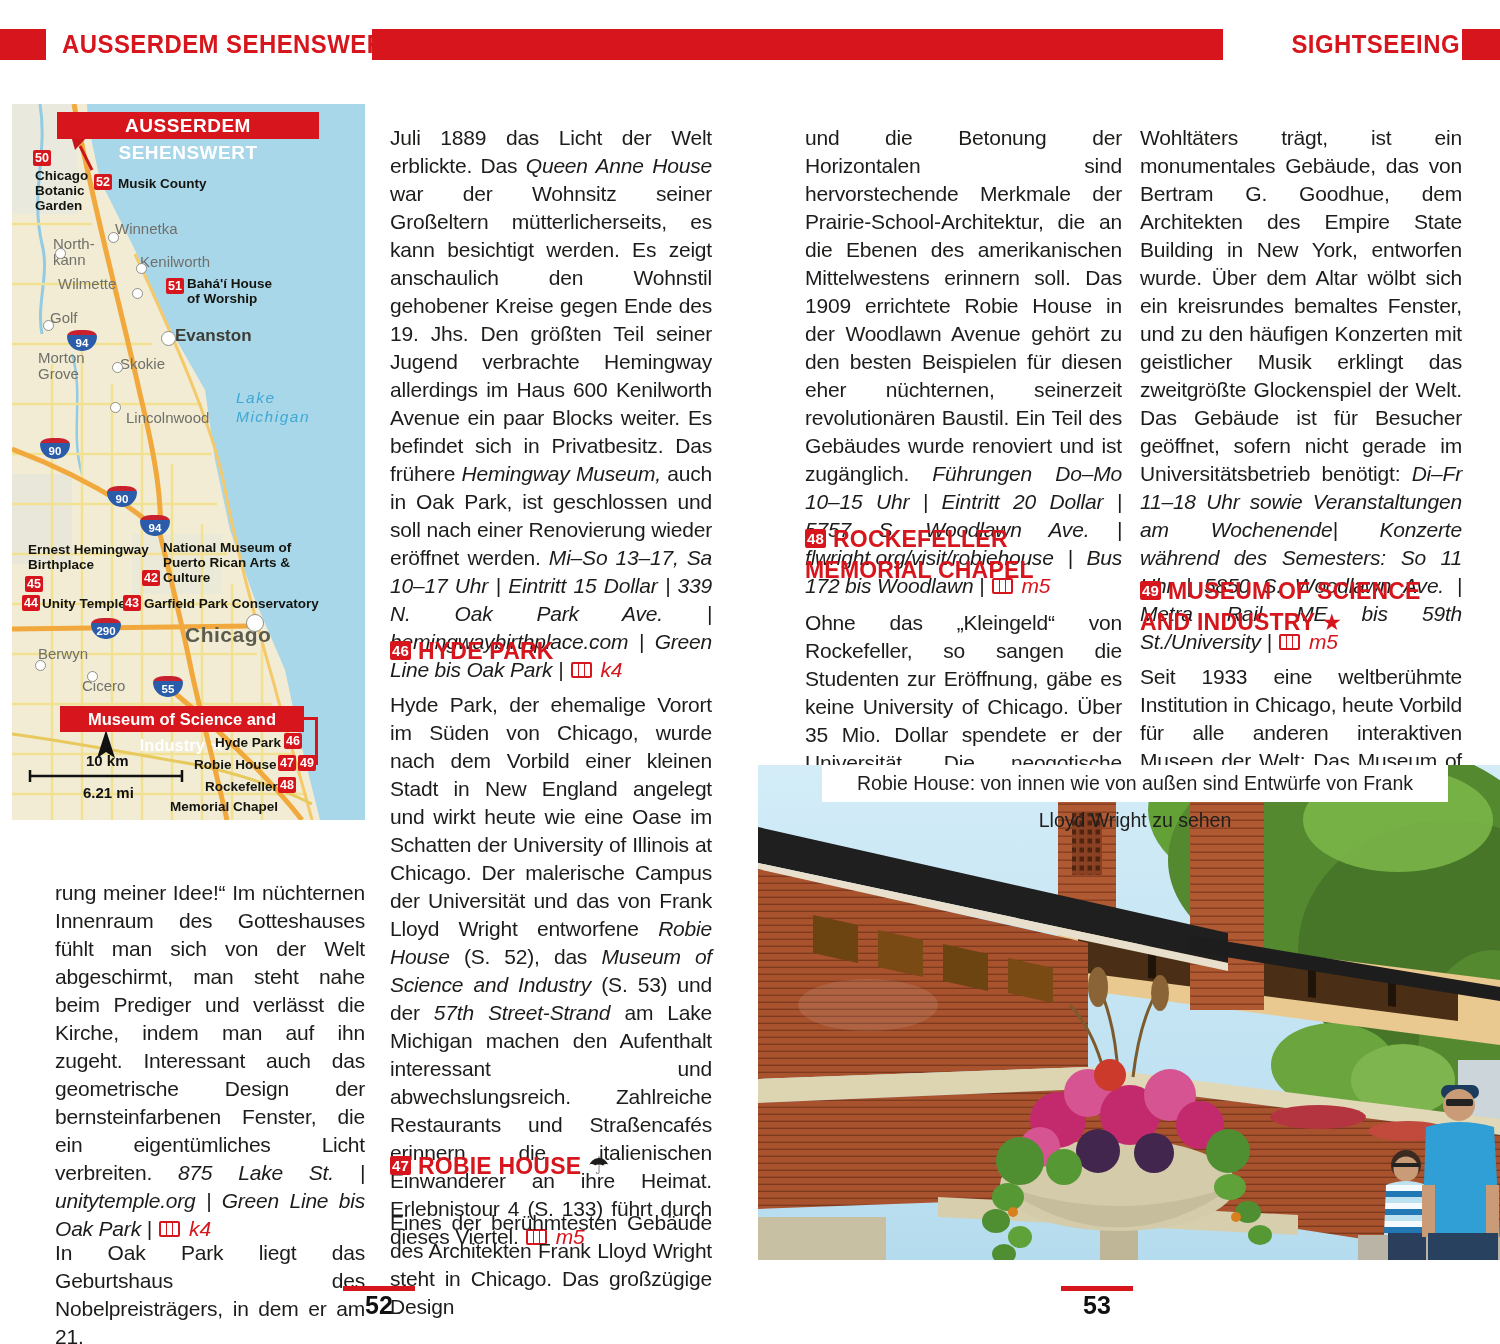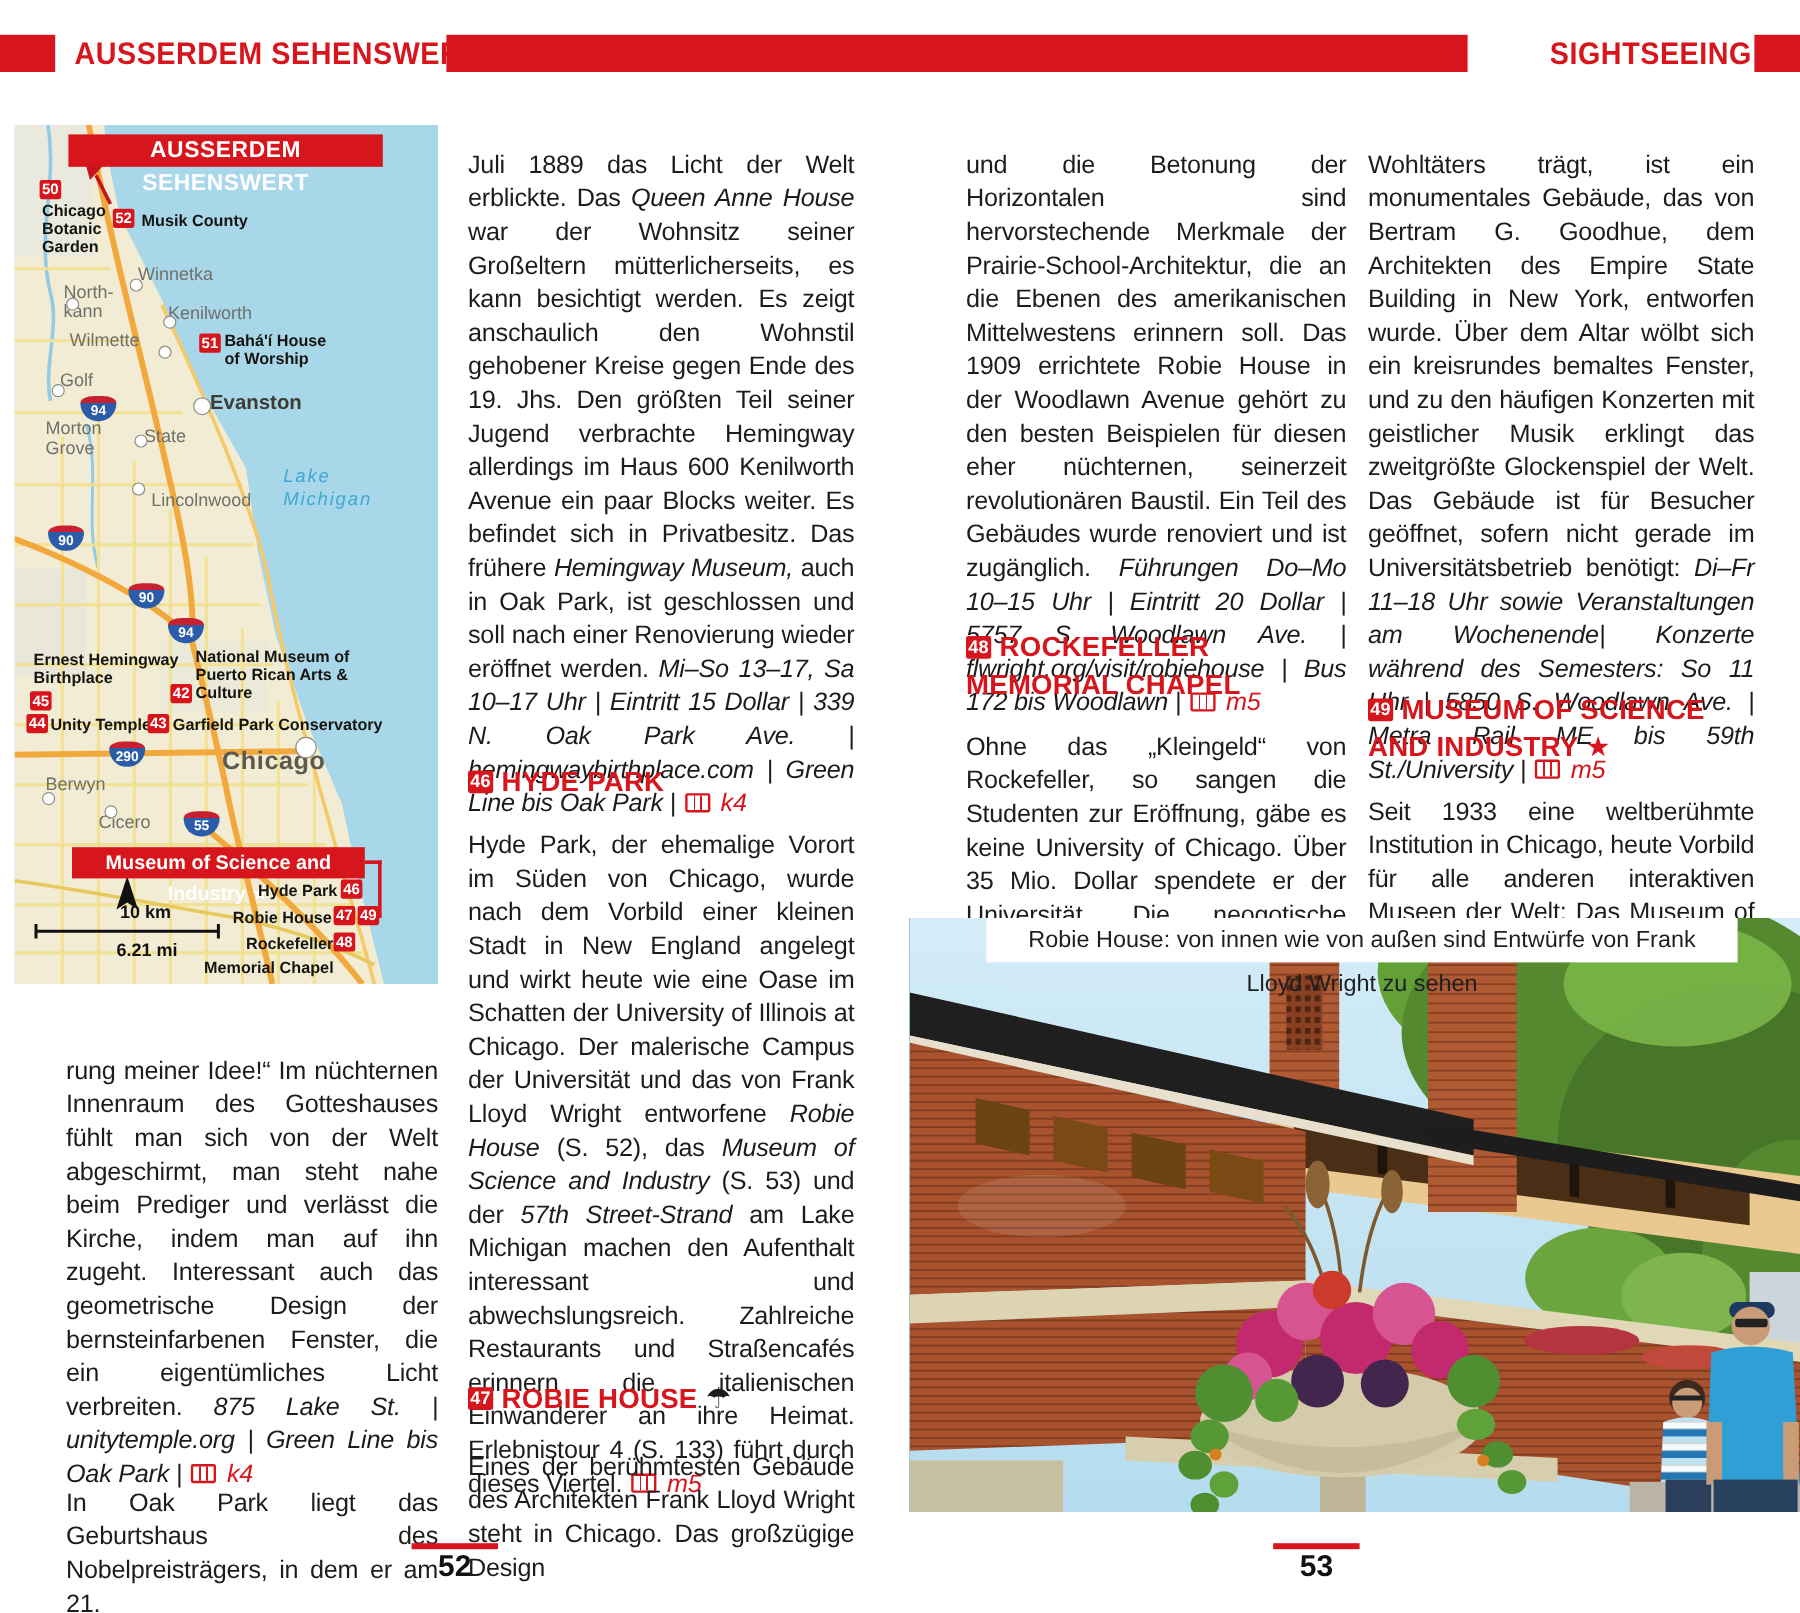--- a/index.html
+++ b/index.html
@@ -19,21 +19,21 @@
   
   .map{position:absolute;left:12px;top:104px;width:353px;height:716px;overflow:hidden;}
   .map svg{position:absolute;left:0;top:0;}
   .map-overlay{position:absolute;left:0;top:0;width:100%;height:100%;}
   .map-lbl{position:absolute;white-space:pre-line;}
   .lbl-bold{font-size:13.5px;font-weight:bold;color:#15150f;line-height:15px;}
   .lbl-town{font-size:15px;color:#70706a;line-height:16px;}
   .lbl-city{font-size:17px;font-weight:bold;color:#3c3c34;}
   .lbl-city-big{font-size:21px;font-weight:bold;color:#5a5a4e;letter-spacing:.5px;}
   .lbl-water{font-size:15.5px;font-style:italic;color:#3fa8d2;line-height:19px;letter-spacing:1.5px;}
-  .lbl-scale{font-size:15px;font-weight:bold;color:#111;margin-left:14px;}
+  .lbl-scale{font-size:15px;font-weight:bold;color:#111;}
   .mk{position:absolute;background:#d6151c;color:#fff;font-weight:bold;font-size:12.5px;
       height:16px;min-width:13px;line-height:16px;text-align:center;padding:0 2px;border-radius:2px;}
   .shield{position:absolute;width:30px;height:21px;color:#fff;font-weight:bold;font-size:11.5px;
           text-align:center;background:linear-gradient(#c8202f 0 26%,#2a5caa 26%);
           border-radius:40% 40% 50% 50%/30% 30% 75% 75%;line-height:26px;}
   .map-dot{position:absolute;background:#fff;border:1.5px solid #8f8f88;border-radius:50%;}
   .map-banner{position:absolute;left:45px;top:8px;width:262px;height:27px;background:#d6151c;
               color:#fff;font-weight:bold;font-size:19px;line-height:27px;text-align:center;letter-spacing:.5px;}
   .msi-banner{position:absolute;left:48px;top:602px;width:244px;height:26px;background:#d6151c;
               color:#fff;font-weight:bold;font-size:16.5px;line-height:26px;text-align:center;}
@@ -48,21 +48,21 @@
   .sec-h{color:#d6151c;font-weight:bold;font-size:23px;line-height:31px;margin:0;letter-spacing:.2px;}
   .badge{display:inline-block;background:#d6151c;color:#fff;font-size:15px;font-weight:bold;
          min-width:21px;height:19px;line-height:19px;text-align:center;border-radius:2px;
          vertical-align:3px;margin-right:7px;font-style:normal;}
   .icon-dark{color:#1c1c1a;font-size:24px;font-weight:normal;}
   .map-icon{display:inline-block;width:17px;height:12px;border:2px solid #d6151c;border-radius:2px;
             margin:0 3px -1px 2px;
             background:linear-gradient(90deg,transparent 29%,#d6151c 29% 37%,transparent 37% 63%,#d6151c 63% 71%,transparent 71%);}
 
   
-  .photo{position:absolute;left:758px;top:765px;width:742px;height:495px;overflow:hidden;background:#0369a1;}
+  .photo{position:absolute;left:758px;top:765px;width:742px;height:495px;overflow:hidden;background:#3b82f6;}
   .photo-caption{position:absolute;left:64px;top:0;width:598px;height:37px;background:#fff;
                  font-size:19.5px;line-height:37px;text-align:center;color:#1e1e1e;padding:0 14px;}
 
   
   .foot-bar{position:absolute;top:1286px;width:72px;height:5px;background:#d6151c;}
   .foot-num{position:absolute;top:1291px;width:72px;text-align:center;font-weight:bold;font-size:25px;color:#111;}
 </style>
 </head>
 <body>
 
@@ -134,21 +134,21 @@
         <div class="map-lbl lbl-town" style="left: 41px; top: 132px;">North-
 kann</div>
         <div class="map-lbl lbl-town" style="left: 128px; top: 150px;">Kenilworth</div>
         <div class="map-lbl lbl-town" style="left: 46px; top: 172px;">Wilmette</div>
         <div class="map-lbl lbl-bold" style="left: 175px; top: 172px;">Bahá'í House
 of Worship</div>
         <div class="map-lbl lbl-town" style="left: 38px; top: 206px;">Golf</div>
         <div class="map-lbl lbl-city" style="left: 163px; top: 222px;">Evanston</div>
         <div class="map-lbl lbl-town" style="left: 26px; top: 246px;">Morton
 Grove</div>
-        <div class="map-lbl lbl-town" style="left: 108px; top: 252px;">State</div>
+        <div class="map-lbl lbl-town" style="left: 108px; top: 252px;">Skokie</div>
         <div class="map-lbl lbl-water" style="left: 224px; top: 284px;">Lake
 Michigan</div>
         <div class="map-lbl lbl-town" style="left: 94px; top: 306px; margin-left: 20px;">Lincolnwood</div>
         <div class="map-lbl lbl-bold" style="left: 16px; top: 438px;">Ernest Hemingway
 Birthplace</div>
         <div class="map-lbl lbl-bold" style="left: 151px; top: 436px;">National Museum of
 Puerto Rican Arts &amp;
 Culture</div>
         <div class="map-lbl lbl-bold" style="left: 30px; top: 492px;">Unity Temple</div>
         <div class="map-lbl lbl-bold" style="left: 132px; top: 492px;">Garfield Park Conservatory</div>

